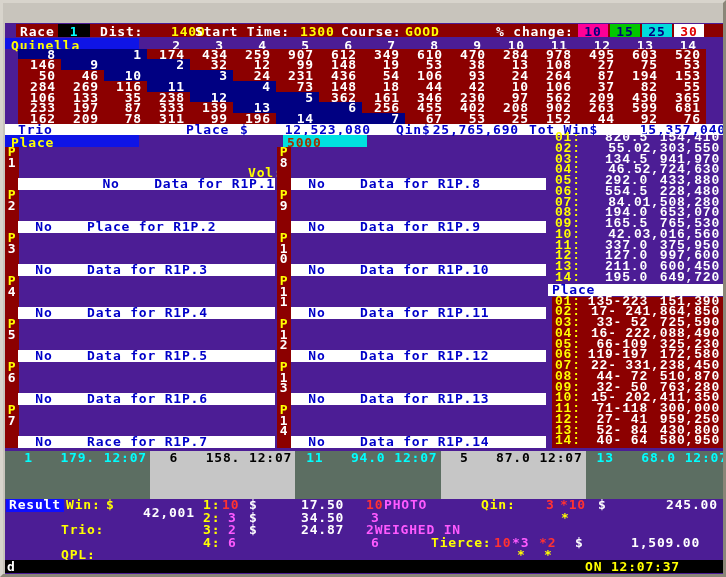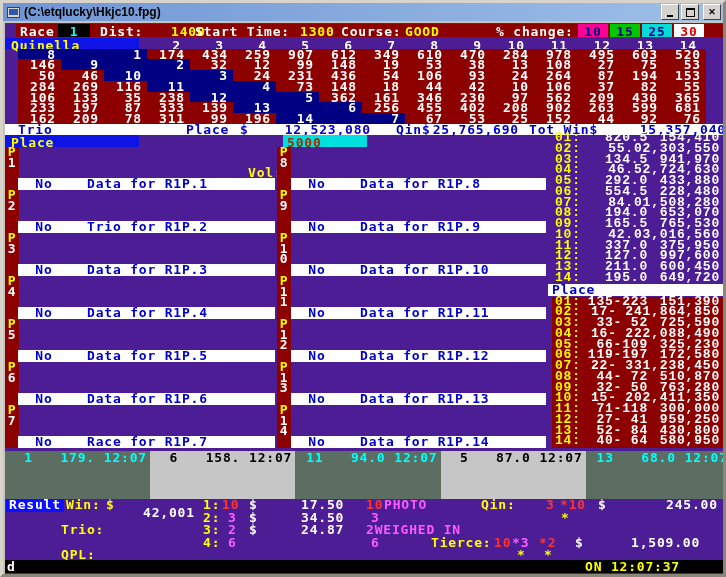--- a/index.html
+++ b/index.html
@@ -77,35 +77,20 @@
 
   .result{position:absolute;left:0;right:0;top:476px;height:62px;}
   .rline{position:absolute;left:0;right:0;height:12.5px;line-height:12.5px;}
 
   .status-bar{position:absolute;left:0;right:0;top:537px;height:13px;background:#000;line-height:13px;}
 </style>
 </head>
 <body>
 
 <div class="window">
-  <div class="titlebar">
-    <span class="app-icon"></span>
-    <span class="title-text">(C:\etqlucky\Hkjc10.fpg)</span>
-    <span class="tb-buttons">
-      <span class="tb-btn">
-          <span class="glyph-min"></span>
-        </span>
-      <span class="tb-btn">
-          <span class="glyph-max"></span>
-        </span>
-      <span class="tb-btn close">
-          <span>✕</span>
-        </span>
-    </span>
-  </div>
 
   <div class="content">
 
     <div class="race-bar">
       <span class="abs w" style="left:4px;top:0;">Race</span>
       <span class="race-no-box">1</span>
       <span class="abs w" style="left:84px;top:0;">Dist:</span>
       <span class="abs y" style="left:131px;top:0;margin-left:24px;">1400</span>
       <span class="abs w" style="left:179px;top:0;">Start Time:</span>
       <span class="abs y" style="left:284px;top:0;">1300</span>
@@ -137,26 +122,26 @@
       <span class="place-box">Place</span>
       <span class="abs y" style="left:243px;">Vol:</span>
       <span class="vol-box">5000</span>
     </div>
 
     <div>
         <div class="p-bar" style="left: 0px; top: 124px; height: 43px;">
           <span class="pl">P</span>
           <span class="pn">1</span>
         </div>
-        <div class="nd-strip" style="left: 13px; width: 257px; top: 155px;">  No    Data for R1P.1</div>
+        <div class="nd-strip" style="left: 13px; width: 257px; top: 155px; text-align: right;">  No    Data for R1P.1</div>
         <div class="p-bar" style="left: 0px; top: 167px; height: 43px;">
           <span class="pl">P</span>
           <span class="pn">2</span>
         </div>
-        <div class="nd-strip" style="left: 13px; width: 257px; top: 198px;">  No    Trio for R1P.2</div>
+        <div class="nd-strip" style="left: 13px; width: 257px; top: 198px;">  No    Place for R1P.2</div>
         <div class="p-bar" style="left: 0px; top: 210px; height: 43px;">
           <span class="pl">P</span>
           <span class="pn">3</span>
         </div>
         <div class="nd-strip" style="left: 13px; width: 257px; top: 241px;">  No    Data for R1P.3</div>
         <div class="p-bar" style="left: 0px; top: 253px; height: 43px;">
           <span class="pl">P</span>
           <span class="pn">4</span>
         </div>
         <div class="nd-strip" style="left: 13px; width: 257px; top: 284px;">  No    Data for R1P.4</div>

